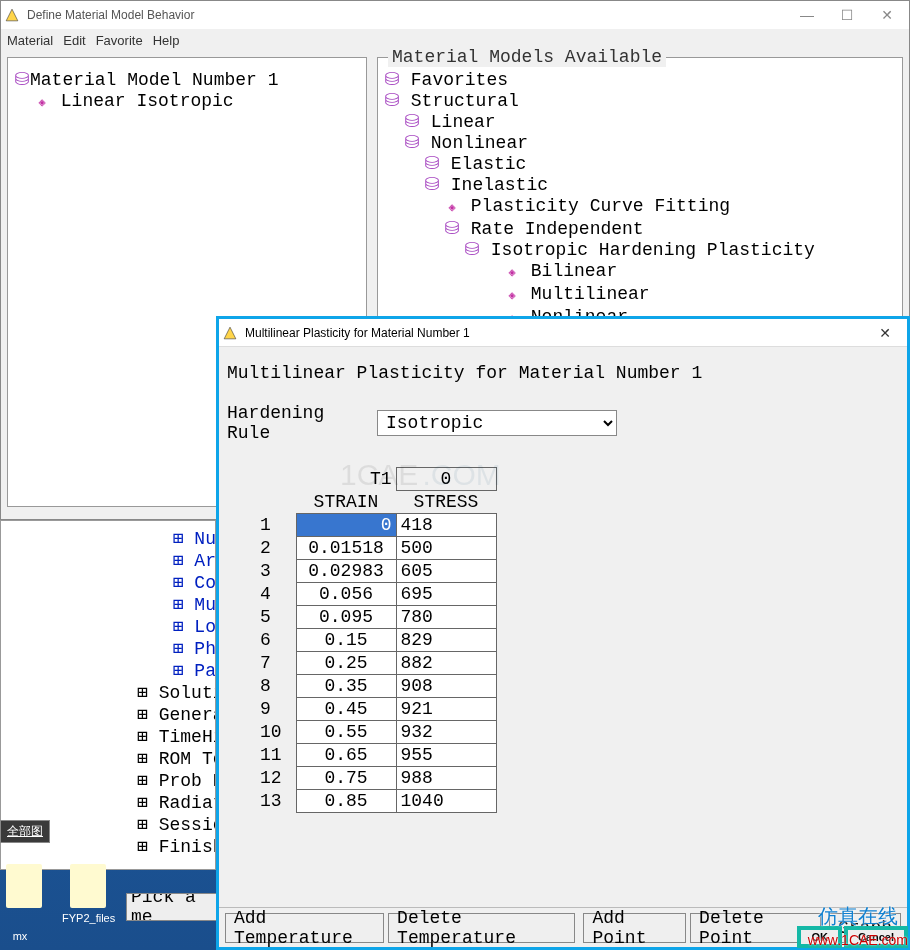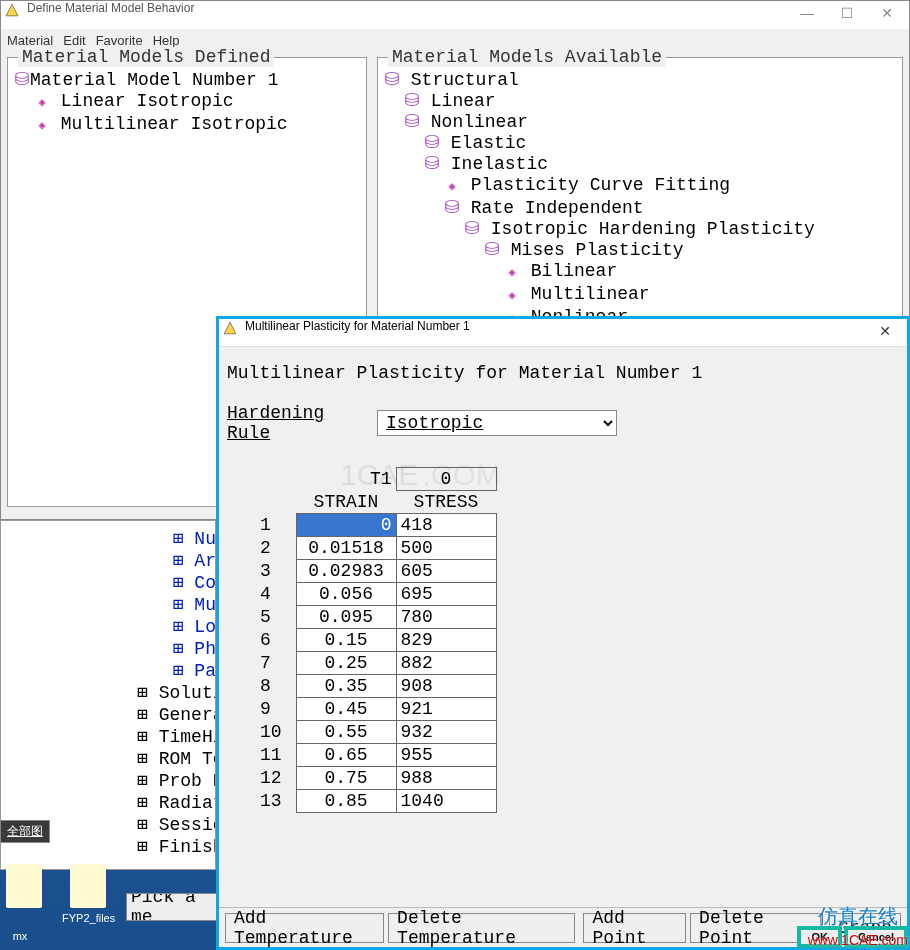--- a/index.html
+++ b/index.html
@@ -9,21 +9,21 @@
     width: 910px; height: 950px; overflow: hidden; position: relative;
   }
   .mono { font-family: "Courier New", monospace; font-size: 18px; }
 
   
   .win-main {
     position: absolute; left: 0; top: 0; width: 910px; height: 520px;
     background: #f0f0f0; border: 1px solid #888;
   }
   .titlebar {
-    height: 28px; display: flex; padding: 0 2px;
+    height: 28px; display: flex; align-items: center; padding: 0 2px;
     background: #fff; font-size: 12px;
   }
   .titlebar .icon-a {
     width: 18px; height: 18px; display: flex; align-items: center; justify-content: center;
     margin-right: 6px;
   }
   .titlebar .icon-a svg { width: 14px; height: 14px; }
   .titlebar .title { flex: 1; color: #555; }
   .titlebar .ctrls { display: flex; }
   .titlebar .ctrls .cbtn {
@@ -88,21 +88,21 @@
 
   
   .dialog {
     position: absolute; left: 216px; top: 316px; width: 694px; height: 634px;
     background: #f0f0f0; border: 3px solid #0ea5e9;
   }
   .dialog .titlebar { background:#fff; border-bottom:1px solid #ddd; }
   .dialog .titlebar .ctrls .cbtn { color:#333; }
   .dlg-body { padding: 16px 8px 8px; }
   .dlg-heading { margin-bottom: 20px; }
-  .form-row { display:flex; align-items:center; margin-bottom:12px;text-decoration:underline; }
+  .form-row { display:flex; align-items:center; margin-bottom:12px; }
   .form-row .lbl { width: 150px; }
   .form-row select.mono {
     width: 240px; height: 26px; border:1px solid #888; background:#fff;
     padding: 0 4px;
   }
 
   .table-wrap { margin-top: 24px; }
   .tbl { border-collapse: collapse; margin-left: 29px; }
   .tbl td, .tbl th {
     border: 1px solid #666; padding: 0 4px; height: 23px;
@@ -171,42 +171,40 @@
   <div class="menubar">
     <span>Material</span>
     <span>Edit</span>
     <span>Favorite</span>
     <span>Help</span>
   </div>
 
   <div class="panels">
 
     <div class="panel" style="flex:0 0 360px">
-      <div class="panel-title mono">Material Models Defined</div>
       <div class="tree mono">
         <div class="node">
           <span class="ic folder">⛁</span><span class="sel">Material Model Number 1</span>
         </div>
         <div class="node ind1"><span class="ic dia">◈</span> <span>Linear Isotropic</span></div>
-        <div class="node ind1"><span class="ic dia">◈</span> <span>Multilinear Isotropic</span></div>
       </div>
     </div>
 
     <div class="panel">
       <div class="panel-title mono">Material Models Available</div>
       <div class="tree mono">
+        <div class="node"><span class="ic folder">⛁</span> <span>Favorites</span></div>
         <div class="node"><span class="ic folder">⛁</span> <span>Structural</span></div>
         <div class="node ind1"><span class="ic folder">⛁</span> <span>Linear</span></div>
         <div class="node ind1"><span class="ic folder">⛁</span> <span>Nonlinear</span></div>
         <div class="node ind2"><span class="ic folder">⛁</span> <span>Elastic</span></div>
         <div class="node ind2"><span class="ic folder">⛁</span> <span>Inelastic</span></div>
         <div class="node ind3"><span class="ic dia">◈</span> <span>Plasticity Curve Fitting</span></div>
         <div class="node ind3"><span class="ic folder">⛁</span> <span>Rate Independent</span></div>
         <div class="node ind4"><span class="ic folder">⛁</span> <span>Isotropic Hardening Plasticity</span></div>
-        <div class="node ind5"><span class="ic folder">⛁</span> <span>Mises Plasticity</span></div>
         <div class="node ind6"><span class="ic dia">◈</span> <span>Bilinear</span></div>
         <div class="node ind6"><span class="ic dia">◈</span> <span class="sel">Multilinear</span></div>
         <div class="node ind6"><span class="ic dia">◈</span> <span>Nonlinear</span></div>
       </div>
     </div>
   </div>
 </div>
 
 <div class="left-frag mono">
   <div style="padding:6px 0 0 136px" id="frag-lines">

